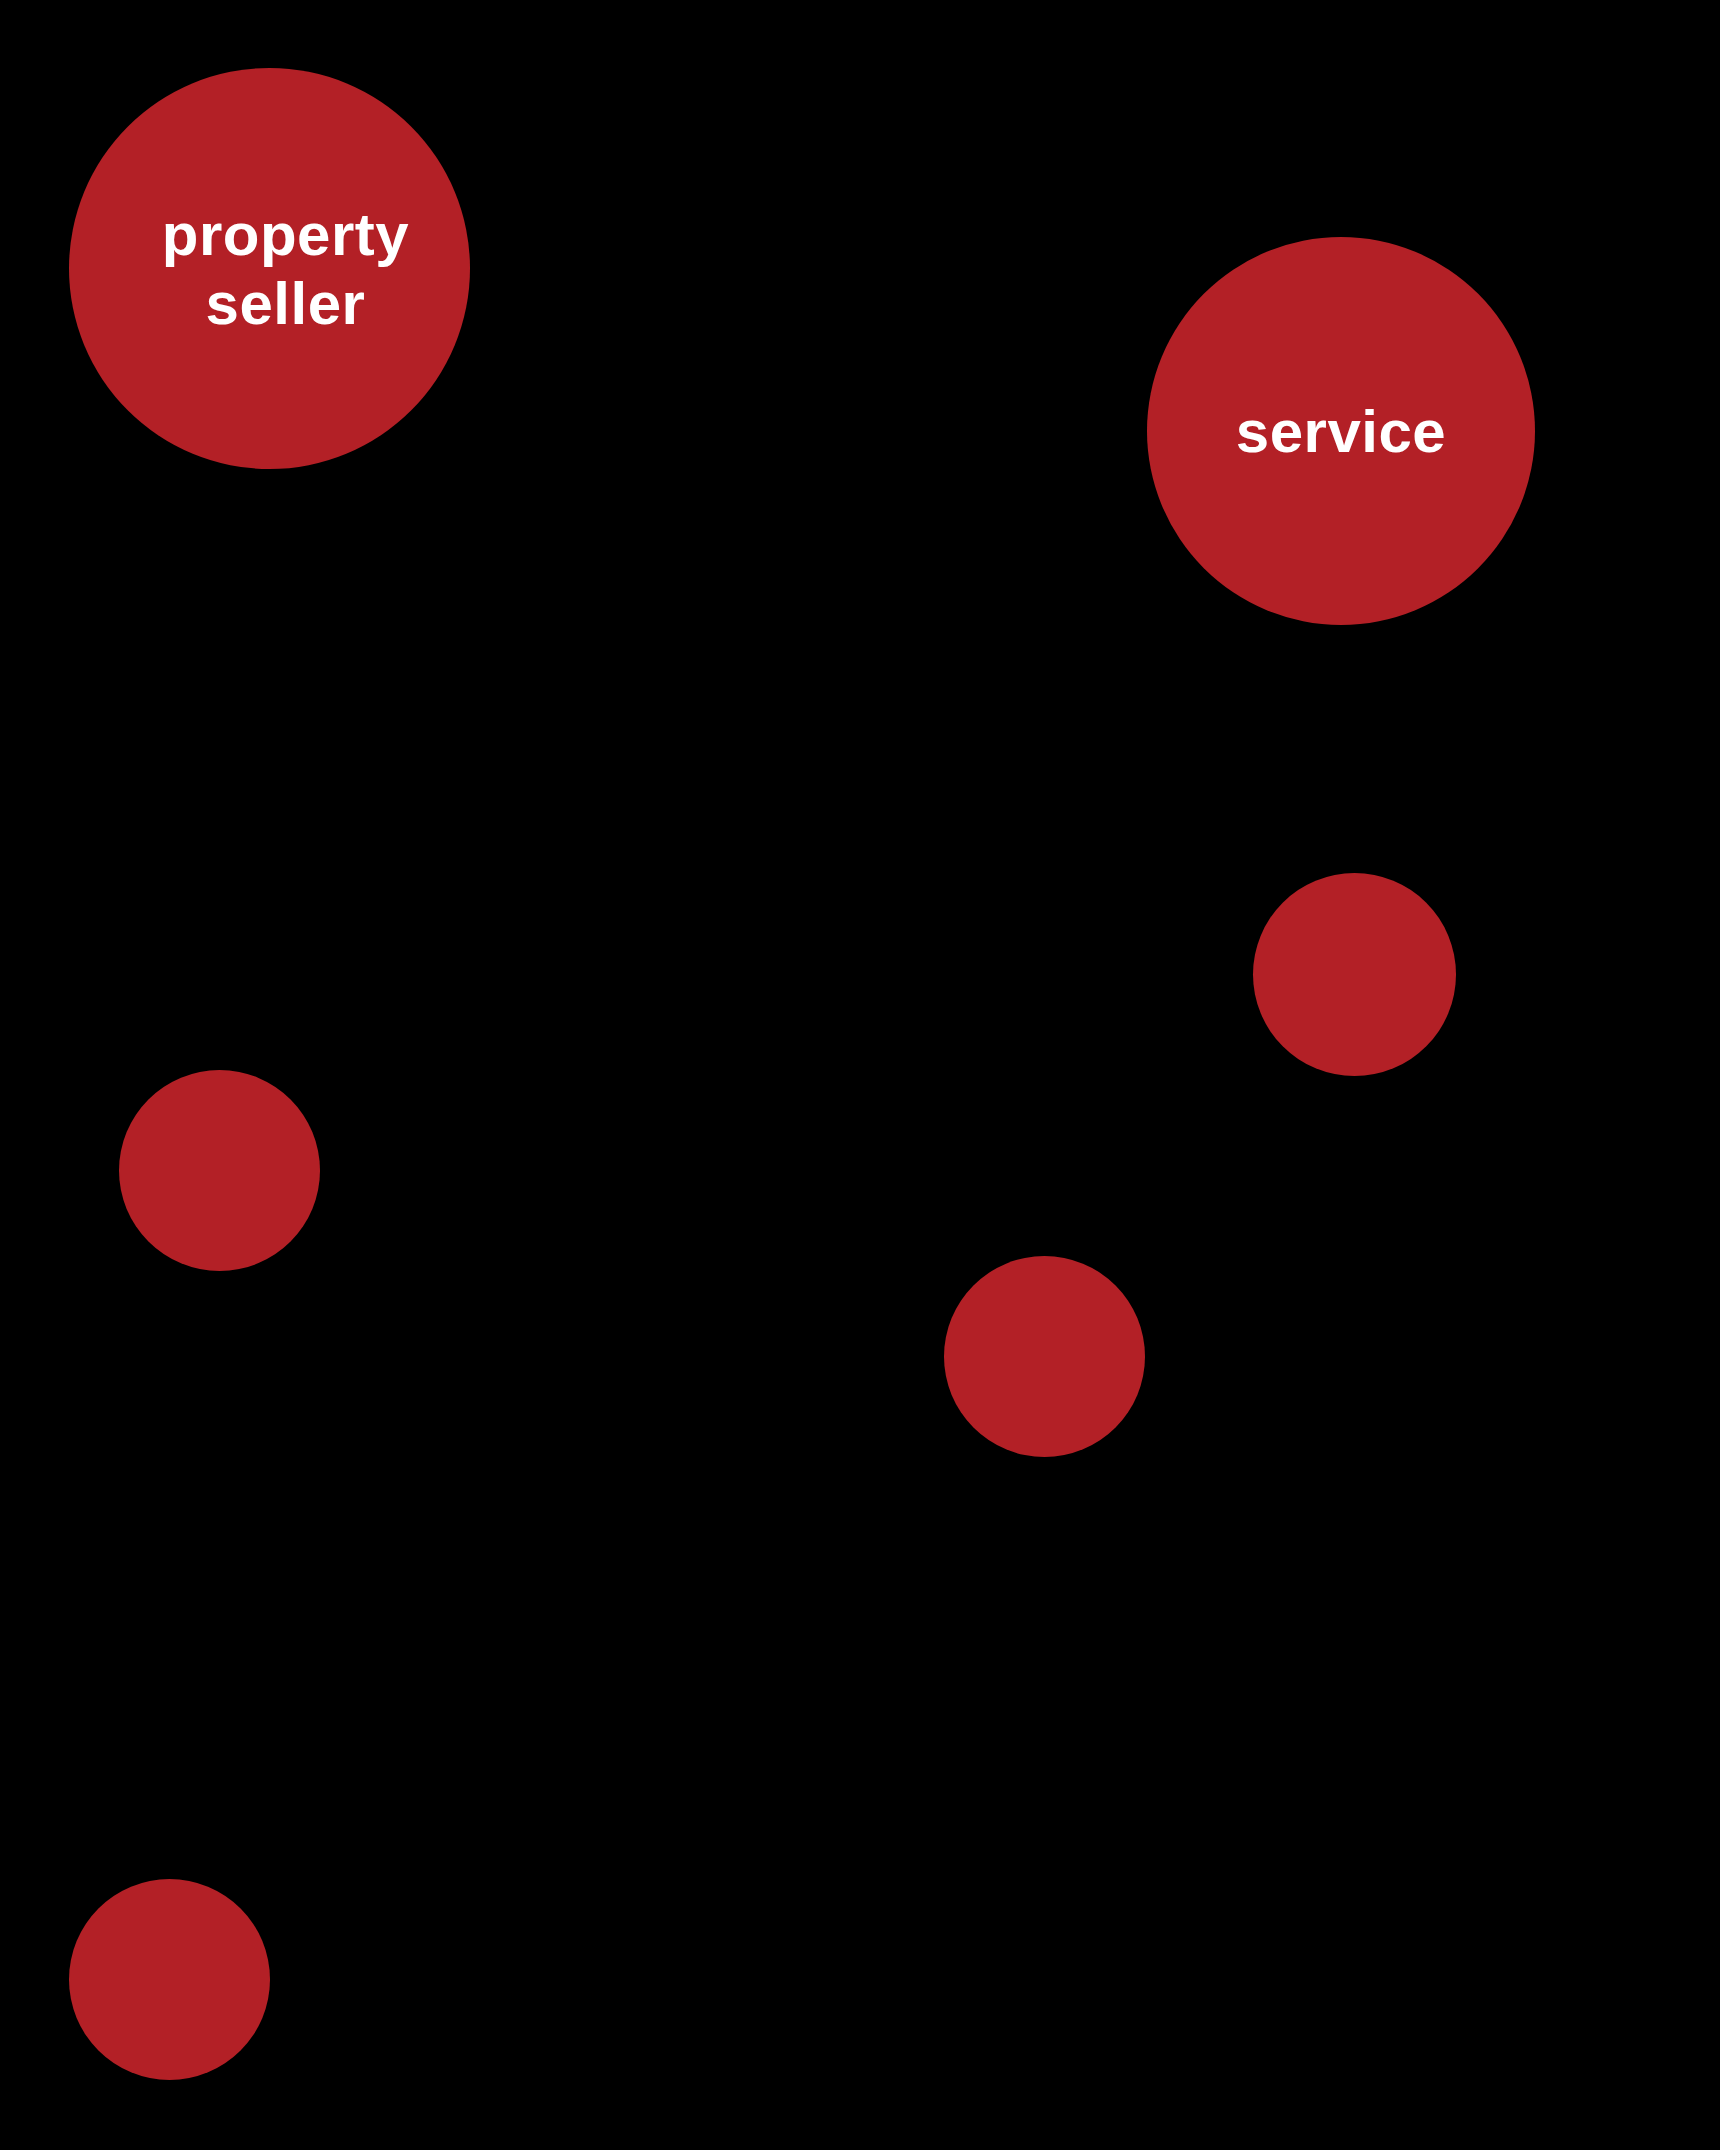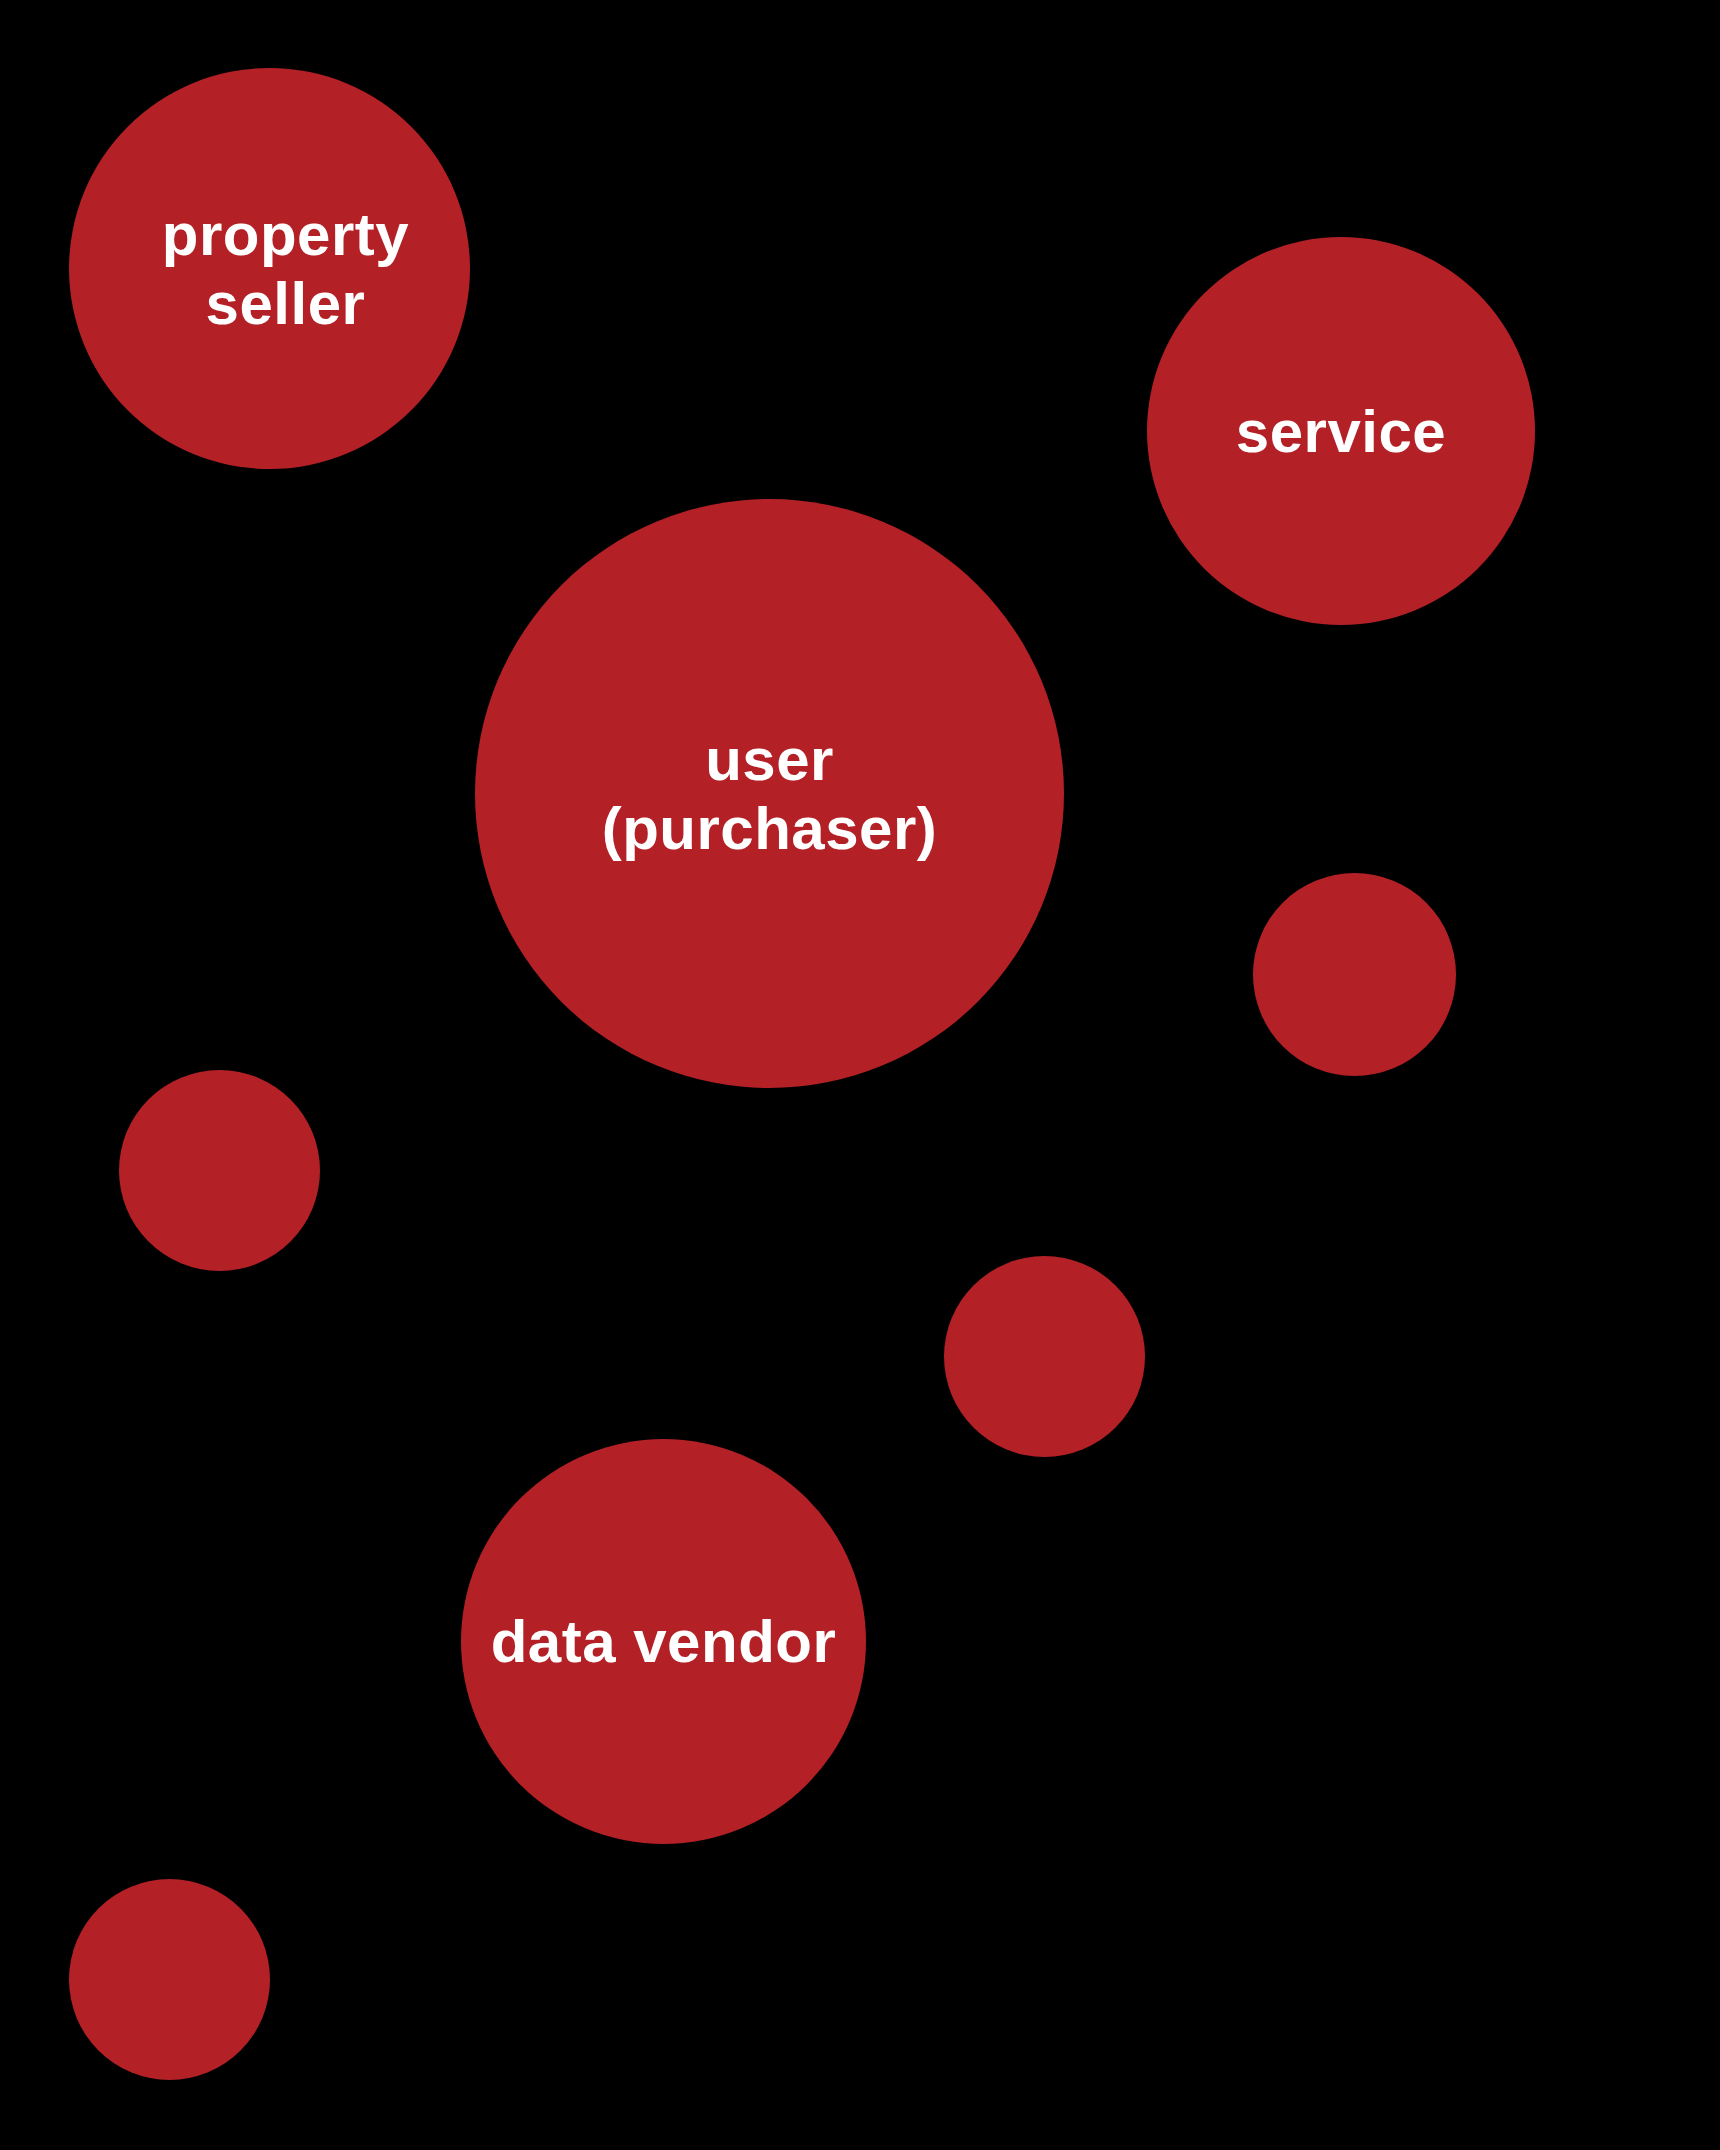--- a/index.html
+++ b/index.html
@@ -40,38 +40,32 @@
 
 <main id="diagram" style="background: rgb(0, 0, 0);">
   <div class="bubble" style="left: 69px; top: 68px; width: 401px; height: 401px; background: rgb(179, 32, 38);">
     <div class="bubble-label" style="color: rgb(255, 255, 255); margin-left: 32px;">property<br>seller</div>
   </div>
 
   <div class="bubble" style="left: 1147px; top: 237px; width: 388px; height: 388px; background: rgb(179, 32, 38);">
     <div class="bubble-label" style="color: rgb(255, 255, 255);">service</div>
   </div>
 
-  <div class="bubble" style="left: 475px; top: 499px; width: 589px; height: 589px; background: rgb(179, 32, 38);">
-    <div class="bubble-label" style="color: rgb(255, 255, 255);">user<br>(purchaser)</div>
-  </div>
 
   <div class="bubble" style="left: 1253px; top: 873px; width: 203px; height: 203px; background: rgb(179, 32, 38);">
     
   </div>
 
   <div class="bubble" style="left: 119px; top: 1070px; width: 201px; height: 201px; background: rgb(179, 32, 38);">
     
   </div>
 
   <div class="bubble" style="left: 944px; top: 1256px; width: 201px; height: 201px; background: rgb(179, 32, 38);">
     
   </div>
 
-  <div class="bubble" style="left: 461px; top: 1439px; width: 405px; height: 405px; background: rgb(179, 32, 38);">
-    <div class="bubble-label" style="color: rgb(255, 255, 255);">data vendor</div>
-  </div>
 
 
   <div class="bubble" style="left: 69px; top: 1879px; width: 201px; height: 201px; background: rgb(179, 32, 38);">
     
   </div>
 </main>
 
 
 </body></html>

